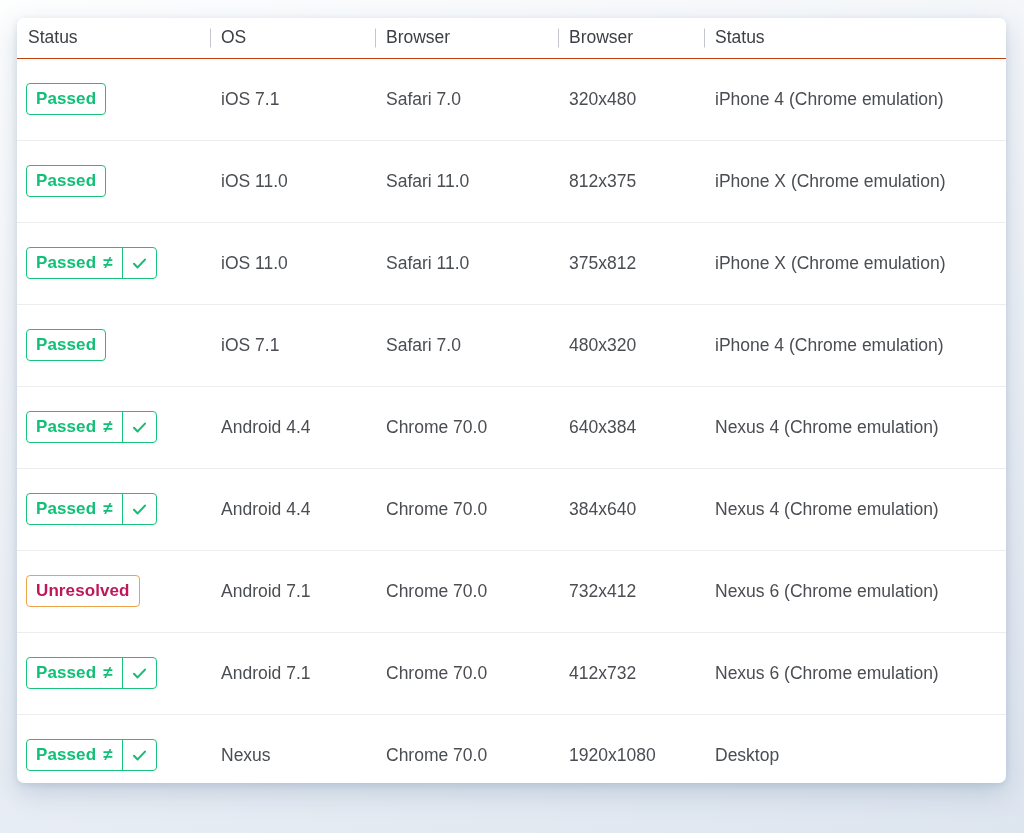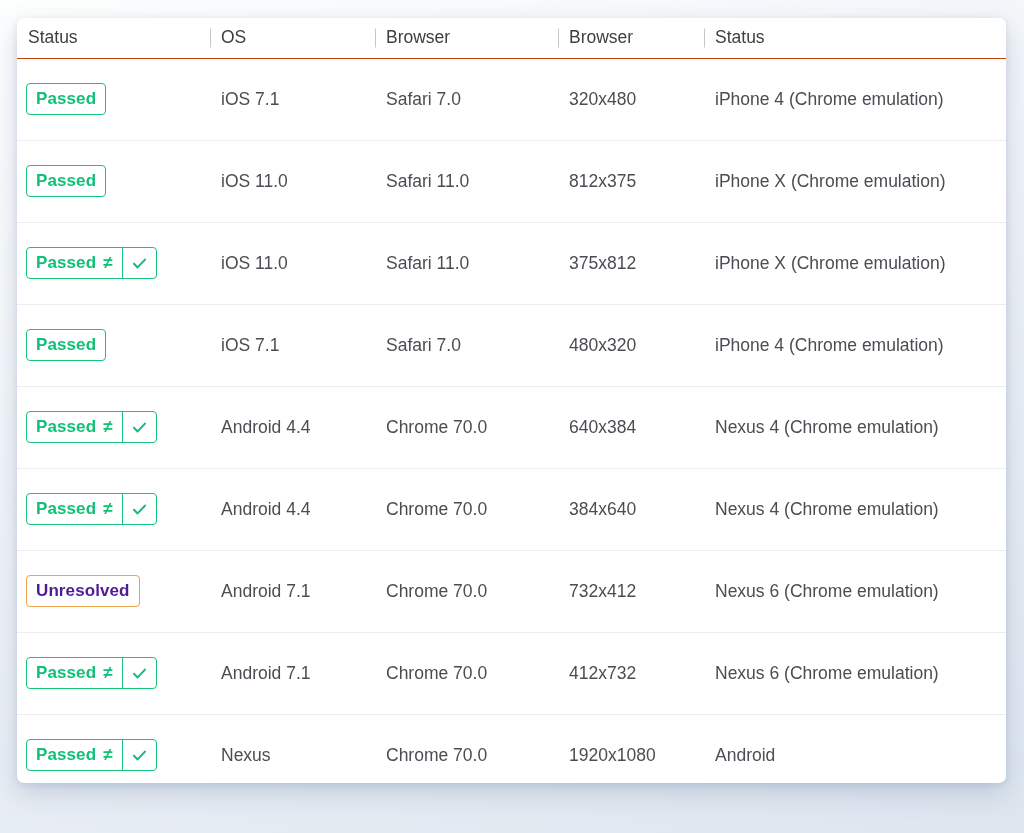--- a/index.html
+++ b/index.html
@@ -113,21 +113,21 @@
     display: flex;
     align-items: center;
     justify-content: center;
     width: 34px;
     border-left: 1.6px solid #18c47c;
     color: #11c077;
   }
   .badge .check-btn svg { display: block; }
 
   .badge.orange { border-color: #eda349; }
-  .badge.orange .label { color: #4c1d95; }
+  .badge.orange .label { color: #be185d; }
 </style>
 </head>
 <body>
 
 <div class="card">
   <table class="results">
     <colgroup>
       <col class="c-status">
         <col class="c-os">
         <col class="c-browser">
@@ -274,17 +274,17 @@
                 <span>
                   <svg width="17" height="17" viewBox="0 0 17 17" fill="none" stroke="currentColor" stroke-width="2.1" stroke-linecap="round" stroke-linejoin="round">
                     <path d="M3 8.8 L6.6 12.4 L14 4.6"></path>
                   </svg>
                 </span>
               </span>
             </span></td>
           <td>Nexus</td>
           <td>Chrome 70.0</td>
           <td>1920x1080</td>
-          <td>Android</td>
+          <td>Desktop</td>
         </tr>
       </tbody>
   </table>
 </div>
 
 </body></html>

